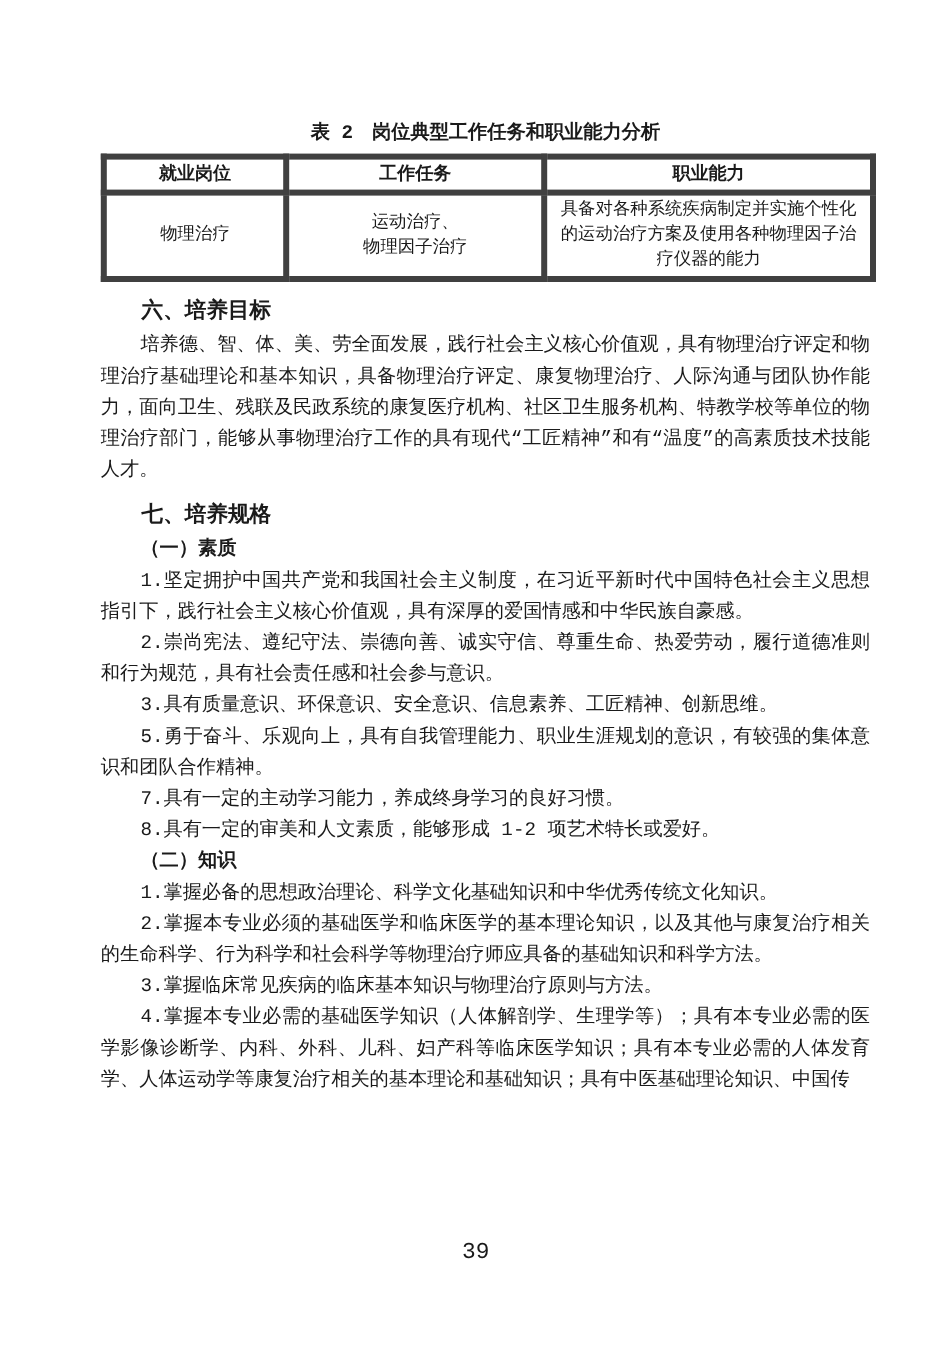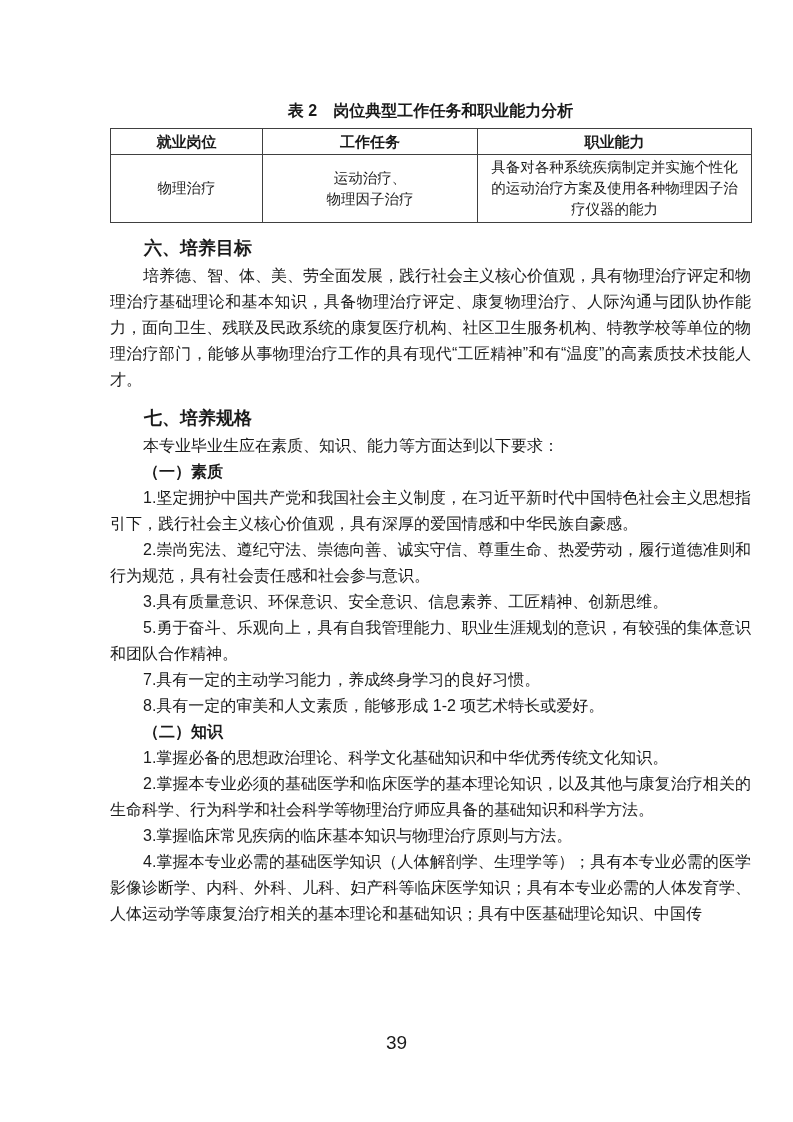--- a/index.html
+++ b/index.html
@@ -6,23 +6,23 @@
     margin: 0;
     padding: 0;
     background: #ffffff;
   }
   .page {
     position: relative;
     width: 793px;
     height: 1122px;
     background: #ffffff;
     color: #1a1a1a;
-    font-family: Liberation Sans, sans-serif;
+    font-family: Liberation Mono, monospace;
     box-sizing: border-box;
-    padding: 100px 76px 0 110px;
+    padding: 100px 76px 0 84px;
     overflow: hidden;
   }
   .content {
     width: 641px;
   }
   
   .table-title {
     text-align: center;
     font-weight: bold;
     font-size: 16px;
@@ -31,21 +31,21 @@
   }
   table.job-table {
     width: 641px;
     border-collapse: collapse;
     table-layout: fixed;
     font-size: 14.5px;
     line-height: 21px;
   }
   table.job-table th,
   table.job-table td {
-    border: 1px solid #404040;
+    border: 5px solid #404040;
     text-align: center;
     vertical-align: middle;
     padding: 2px 8px;
     box-sizing: border-box;
   }
   table.job-table th {
     font-weight: bold;
     font-size: 15px;
     height: 26px;
   }
@@ -116,21 +116,20 @@
 物理因子治疗</td>
           <td class="align-left">具备对各种系统疾病制定并实施个性化的运动治疗方案及使用各种物理因子治疗仪器的能力</td>
         </tr>
       </tbody>
     </table>
 
     <div class="h-major">六、培养目标</div>
     <p class="para">培养德、智、体、美、劳全面发展，践行社会主义核心价值观，具有物理治疗评定和物理治疗基础理论和基本知识，具备物理治疗评定、康复物理治疗、人际沟通与团队协作能力，面向卫生、残联及民政系统的康复医疗机构、社区卫生服务机构、特教学校等单位的物理治疗部门，能够从事物理治疗工作的具有现代“工匠精神”和有“温度”的高素质技术技能人才。</p>
 
     <div class="h-major">七、培养规格</div>
-    <p class="para">本专业毕业生应在素质、知识、能力等方面达到以下要求：</p>
 
     <div class="h-minor">（一）素质</div>
     <p class="para">1.坚定拥护中国共产党和我国社会主义制度，在习近平新时代中国特色社会主义思想指引下，践行社会主义核心价值观，具有深厚的爱国情感和中华民族自豪感。</p>
     <p class="para">2.崇尚宪法、遵纪守法、崇德向善、诚实守信、尊重生命、热爱劳动，履行道德准则和行为规范，具有社会责任感和社会参与意识。</p>
     <p class="para">3.具有质量意识、环保意识、安全意识、信息素养、工匠精神、创新思维。</p>
     <p class="para">5.勇于奋斗、乐观向上，具有自我管理能力、职业生涯规划的意识，有较强的集体意识和团队合作精神。</p>
     <p class="para">7.具有一定的主动学习能力，养成终身学习的良好习惯。</p>
     <p class="para">8.具有一定的审美和人文素质，能够形成 1-2 项艺术特长或爱好。</p>
 
     <div class="h-minor">（二）知识</div>

